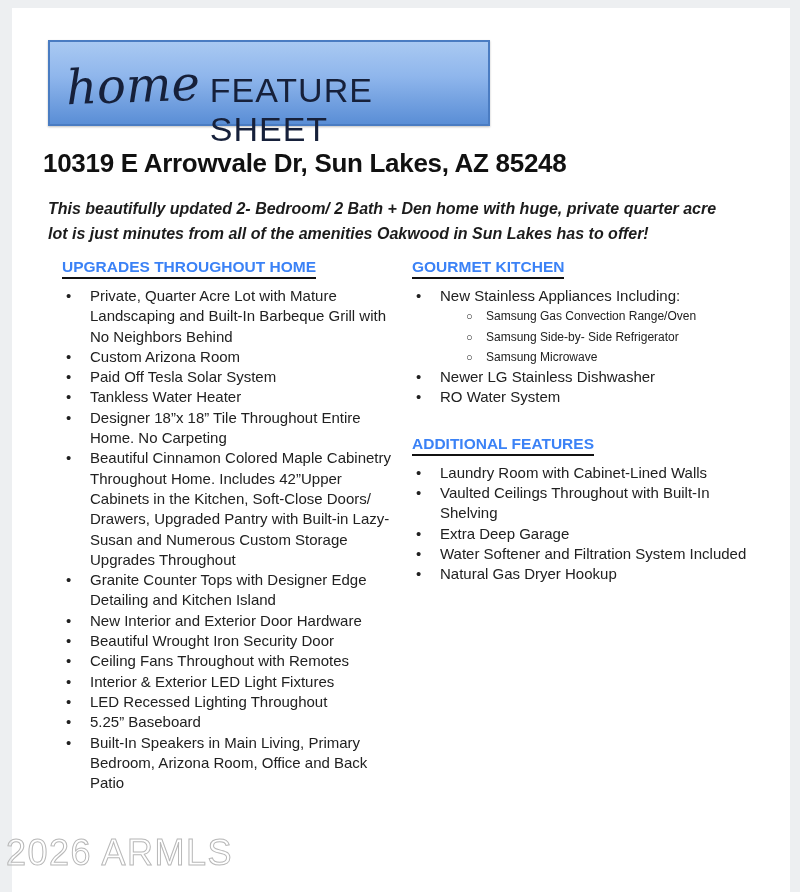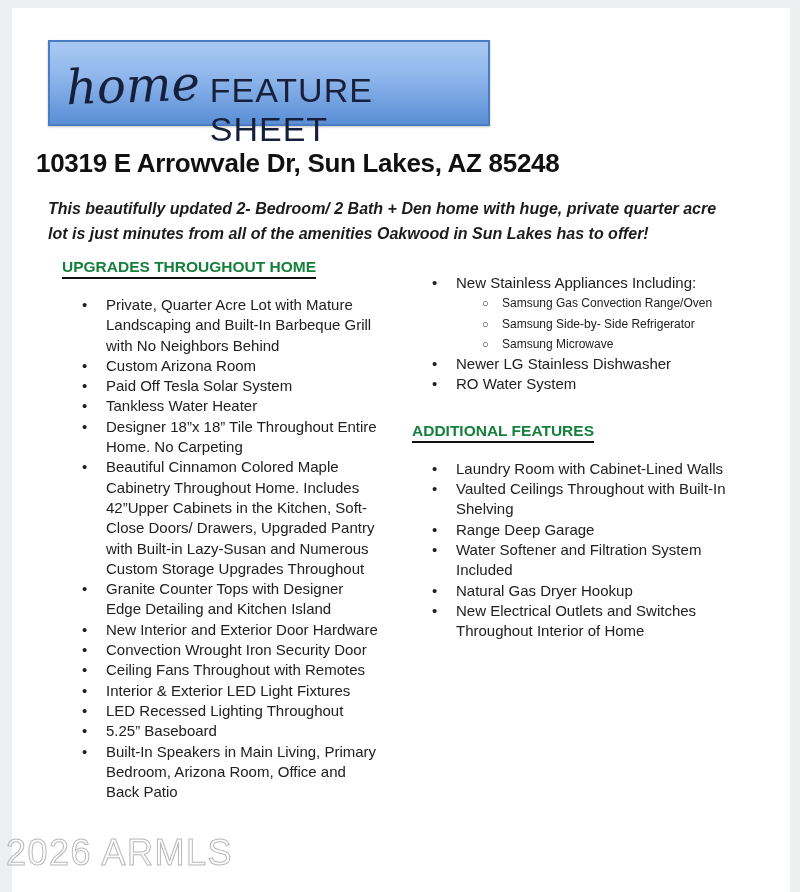--- a/index.html
+++ b/index.html
@@ -26,40 +26,40 @@
     font-size:48px;line-height:86px;color:var(--banner_text,#16203a);
     transform:rotate(-2deg);display:inline-block;
   }
   .banner-title{
     font-family:"Liberation Sans",sans-serif;font-weight:400;
     font-size:34px;letter-spacing:1px;color:var(--banner_text,#16203a);
     margin-left:10px;
   }
   
   .address{
-    position:absolute;left:24px;top:140px;margin:0;
+    position:absolute;left:31px;top:140px;margin:0;
     font-size:26px;font-weight:bold;letter-spacing:-0.3px;color:#111;
     white-space:nowrap;
   }
   .desc{
     position:absolute;left:36px;top:188px;margin:0;width:730px;
     font-size:16px;font-weight:bold;font-style:italic;line-height:25px;
     color:#1c1c1c;
   }
   
   .cols{
     position:absolute;left:50px;top:249px;display:flex;align-items:flex-start;
   }
   .col{box-sizing:border-box;}
   .col-left{width:334px;margin-right:16px;}
   .col-right{width:352px;}
   .section + .section{margin-top:26px;}
-  .sec-heading{font-size:15.5px;font-weight:bold;line-height:19px;margin:0 0 7px 0;color:#15803d;}
+  .sec-heading{font-size:15.5px;font-weight:bold;line-height:19px;margin:0 0 7px 0;color:#3b82f6;}
   .sec-heading span{border-bottom:2px solid #111;padding-bottom:1px;display:inline-block;}
-  ul.bullets{list-style:none;margin:16px;padding:0;}
+  ul.bullets{list-style:none;margin:0;padding:0;}
   ul.bullets > li{
     position:relative;padding-left:28px;font-size:15px;line-height:20.3px;
   }
   ul.bullets > li::before{
     content:"\2022";position:absolute;left:4px;top:0;
     font-size:15px;line-height:20.3px;
   }
   ul.subs{list-style:none;margin:0;padding:0;}
   ul.subs > li{
     position:relative;padding-left:46px;margin-left:-28px;
@@ -103,50 +103,50 @@
           <div class="sec-heading"><span>UPGRADES THROUGHOUT HOME</span></div>
           <ul class="bullets">
             <li><span>Private, Quarter Acre Lot with Mature Landscaping and Built-In Barbeque Grill with No Neighbors Behind</span></li>
             <li><span>Custom Arizona Room</span></li>
             <li><span>Paid Off Tesla Solar System</span></li>
             <li><span>Tankless Water Heater</span></li>
             <li><span>Designer 18”x 18” Tile Throughout Entire Home. No Carpeting</span></li>
             <li><span>Beautiful Cinnamon Colored Maple Cabinetry Throughout Home. Includes 42”Upper Cabinets in the Kitchen, Soft-Close Doors/ Drawers, Upgraded Pantry with Built-in Lazy-Susan and Numerous Custom Storage Upgrades Throughout</span></li>
             <li><span>Granite Counter Tops with Designer Edge Detailing and Kitchen Island</span></li>
             <li><span>New Interior and Exterior Door Hardware</span></li>
-            <li><span>Convection Wrought Iron Security Door</span></li>
+            <li><span>Beautiful Wrought Iron Security Door</span></li>
             <li><span>Ceiling Fans Throughout with Remotes</span></li>
             <li><span>Interior &amp; Exterior LED Light Fixtures</span></li>
             <li><span>LED Recessed Lighting Throughout</span></li>
             <li><span>5.25” Baseboard</span></li>
             <li><span>Built-In Speakers in Main Living, Primary Bedroom, Arizona Room, Office and Back Patio</span></li>
           </ul>
         </div>
       </div>
     <div class="col col-right" id="col-right">
         <div class="section">
+          <div class="sec-heading"><span>GOURMET KITCHEN</span></div>
           <ul class="bullets">
             <li><span>New Stainless Appliances Including:</span><ul class="subs">
                 <li>Samsung Gas Convection Range/Oven</li>
                 <li>Samsung Side-by- Side Refrigerator</li>
                 <li>Samsung Microwave</li>
               </ul></li>
             <li><span>Newer LG Stainless Dishwasher</span></li>
             <li><span>RO Water System</span></li>
           </ul>
         </div>
         <div class="section">
           <div class="sec-heading"><span>ADDITIONAL FEATURES</span></div>
           <ul class="bullets">
             <li><span>Laundry Room with Cabinet-Lined Walls</span></li>
             <li><span>Vaulted Ceilings Throughout with Built-In Shelving</span></li>
-            <li><span>Range Deep Garage</span></li>
+            <li><span>Extra Deep Garage</span></li>
             <li><span>Water Softener and Filtration System Included</span></li>
             <li><span>Natural Gas Dryer Hookup</span></li>
-            <li><span>New Electrical Outlets and Switches Throughout Interior of Home</span></li>
           </ul>
         </div>
       </div>
   </div>
 
 </div>
 
 <div class="watermark">2026 ARMLS</div>
 
 </body></html>

